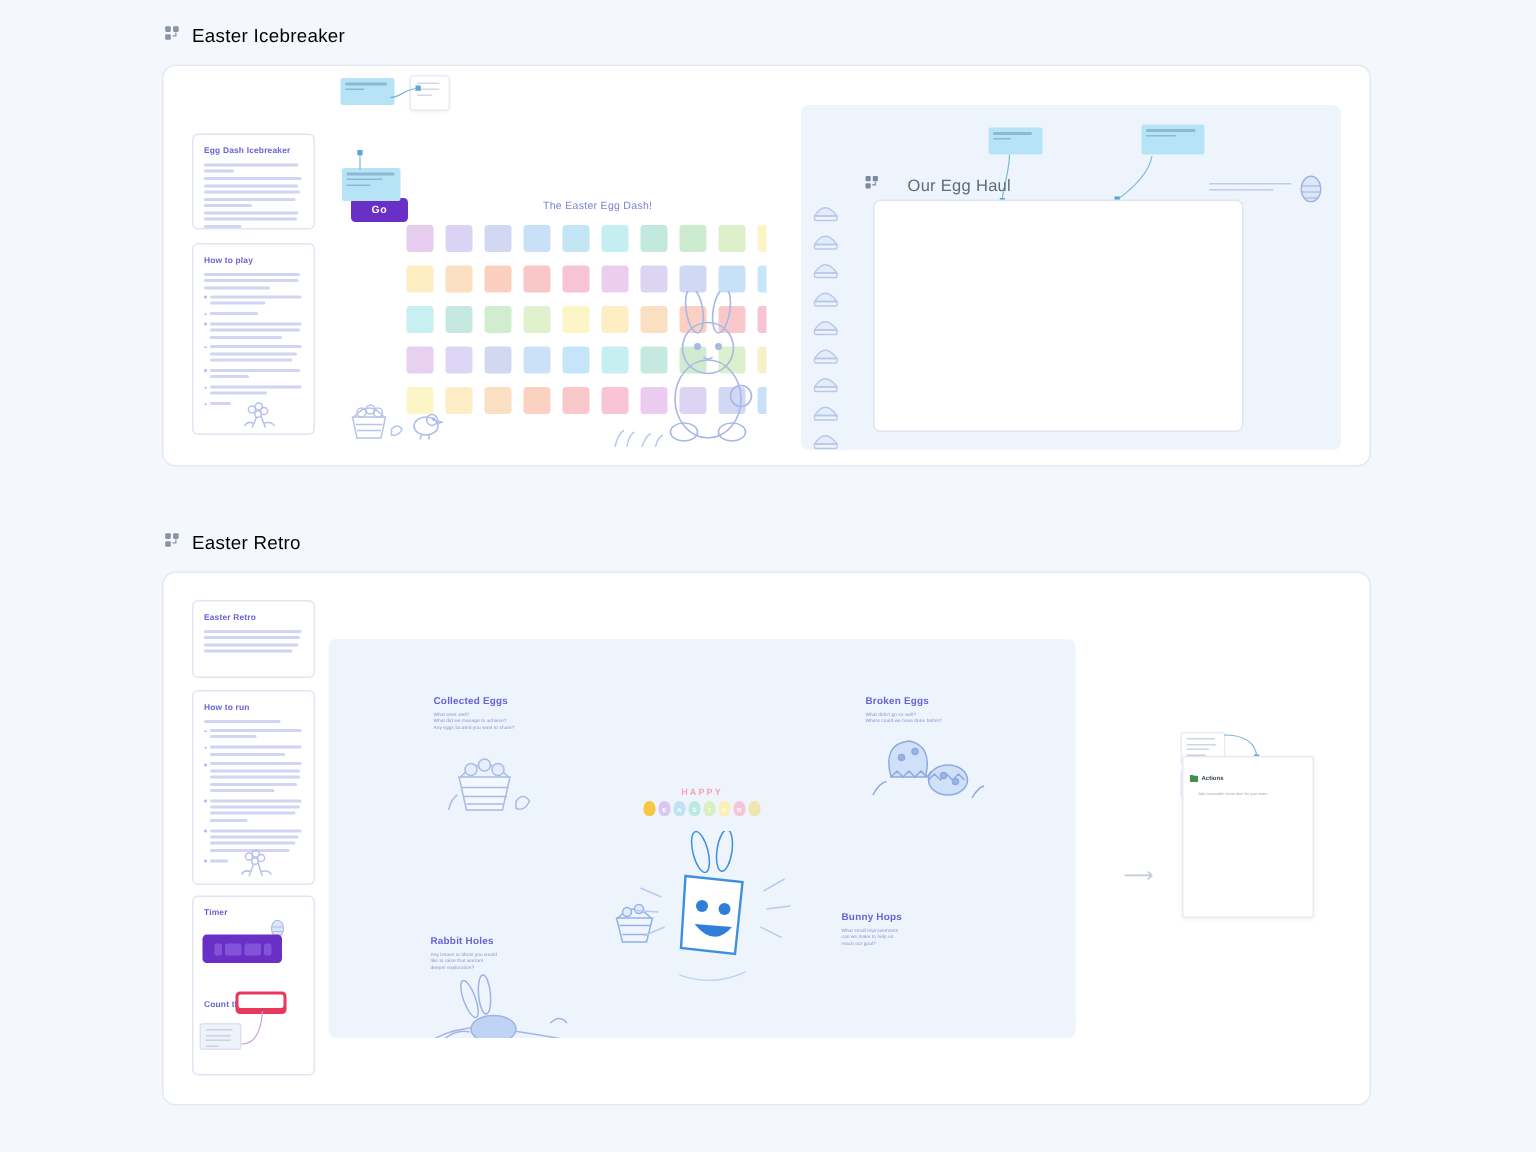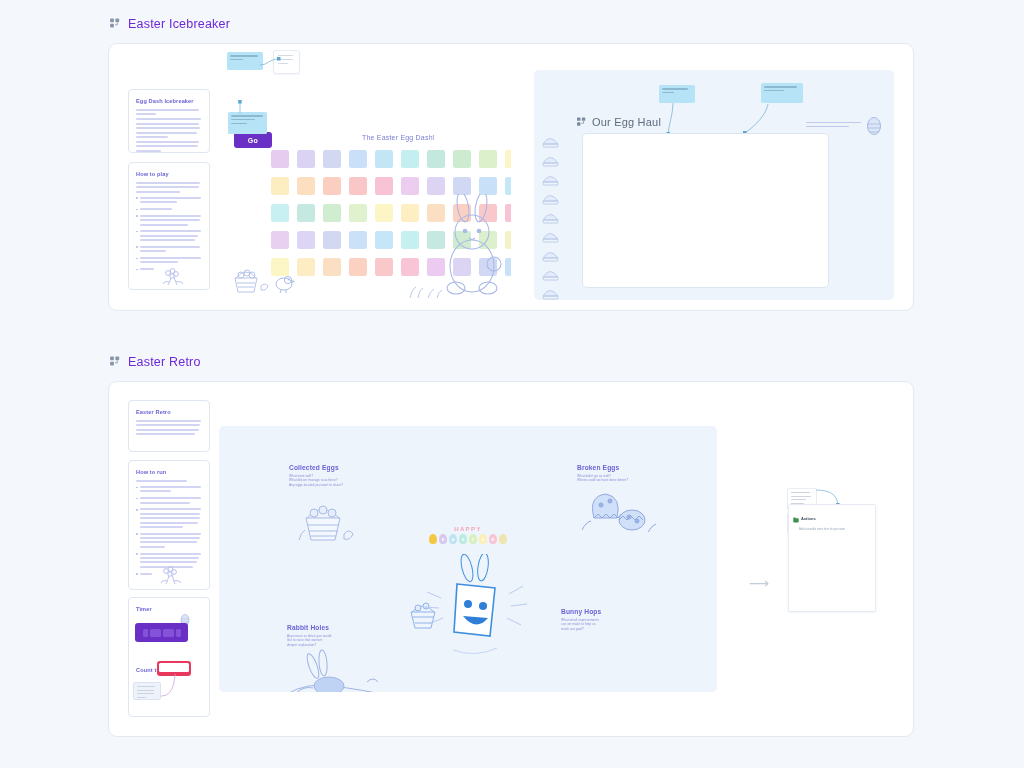--- a/index.html
+++ b/index.html
@@ -11,21 +11,21 @@
   }
   .page { position: relative; width: 1024px; height: 768px; }
 
   
   .board-section { position: absolute; left: 108px; }
   .board-header {
     display: flex; align-items: center; gap: 7px;
     height: 20px; margin-bottom: 9px; padding-left: 1px;
   }
   .board-title {
-    font-size: 12.5px; color: #6d28d9; letter-spacing: .2px;
+    font-size: 12.5px; color: #000000; letter-spacing: .2px;
     font-weight: 400; white-space: nowrap;
   }
   .board-frame {
     background: #ffffff;
     border: 1px solid #e3e9f2;
     border-radius: 9px;
     position: relative;
     overflow: hidden;
   }
 
@@ -173,21 +173,21 @@
 
   
   .ill { position: absolute; }
   .haul-basket-col { position: absolute; }
   .haul-panel {
     position: absolute; background: #fff;
     border: 1px solid #dde5f0; border-radius: 5px;
   }
   .haul-title {
     position: absolute; font-size: 11px; color: #5d6b7d;
-    letter-spacing: .2px; display: flex; align-items: flex-start; gap: 5px;
+    letter-spacing: .2px; display: flex; align-items: flex-end; gap: 18px;
     white-space: nowrap;
   }
   .micro-text {
     position: absolute; font-size: 2.6px; color: #9ea8d4; line-height: 1.6;
   }
 </style>
 </head>
 <body>
 
 <div class="page">

